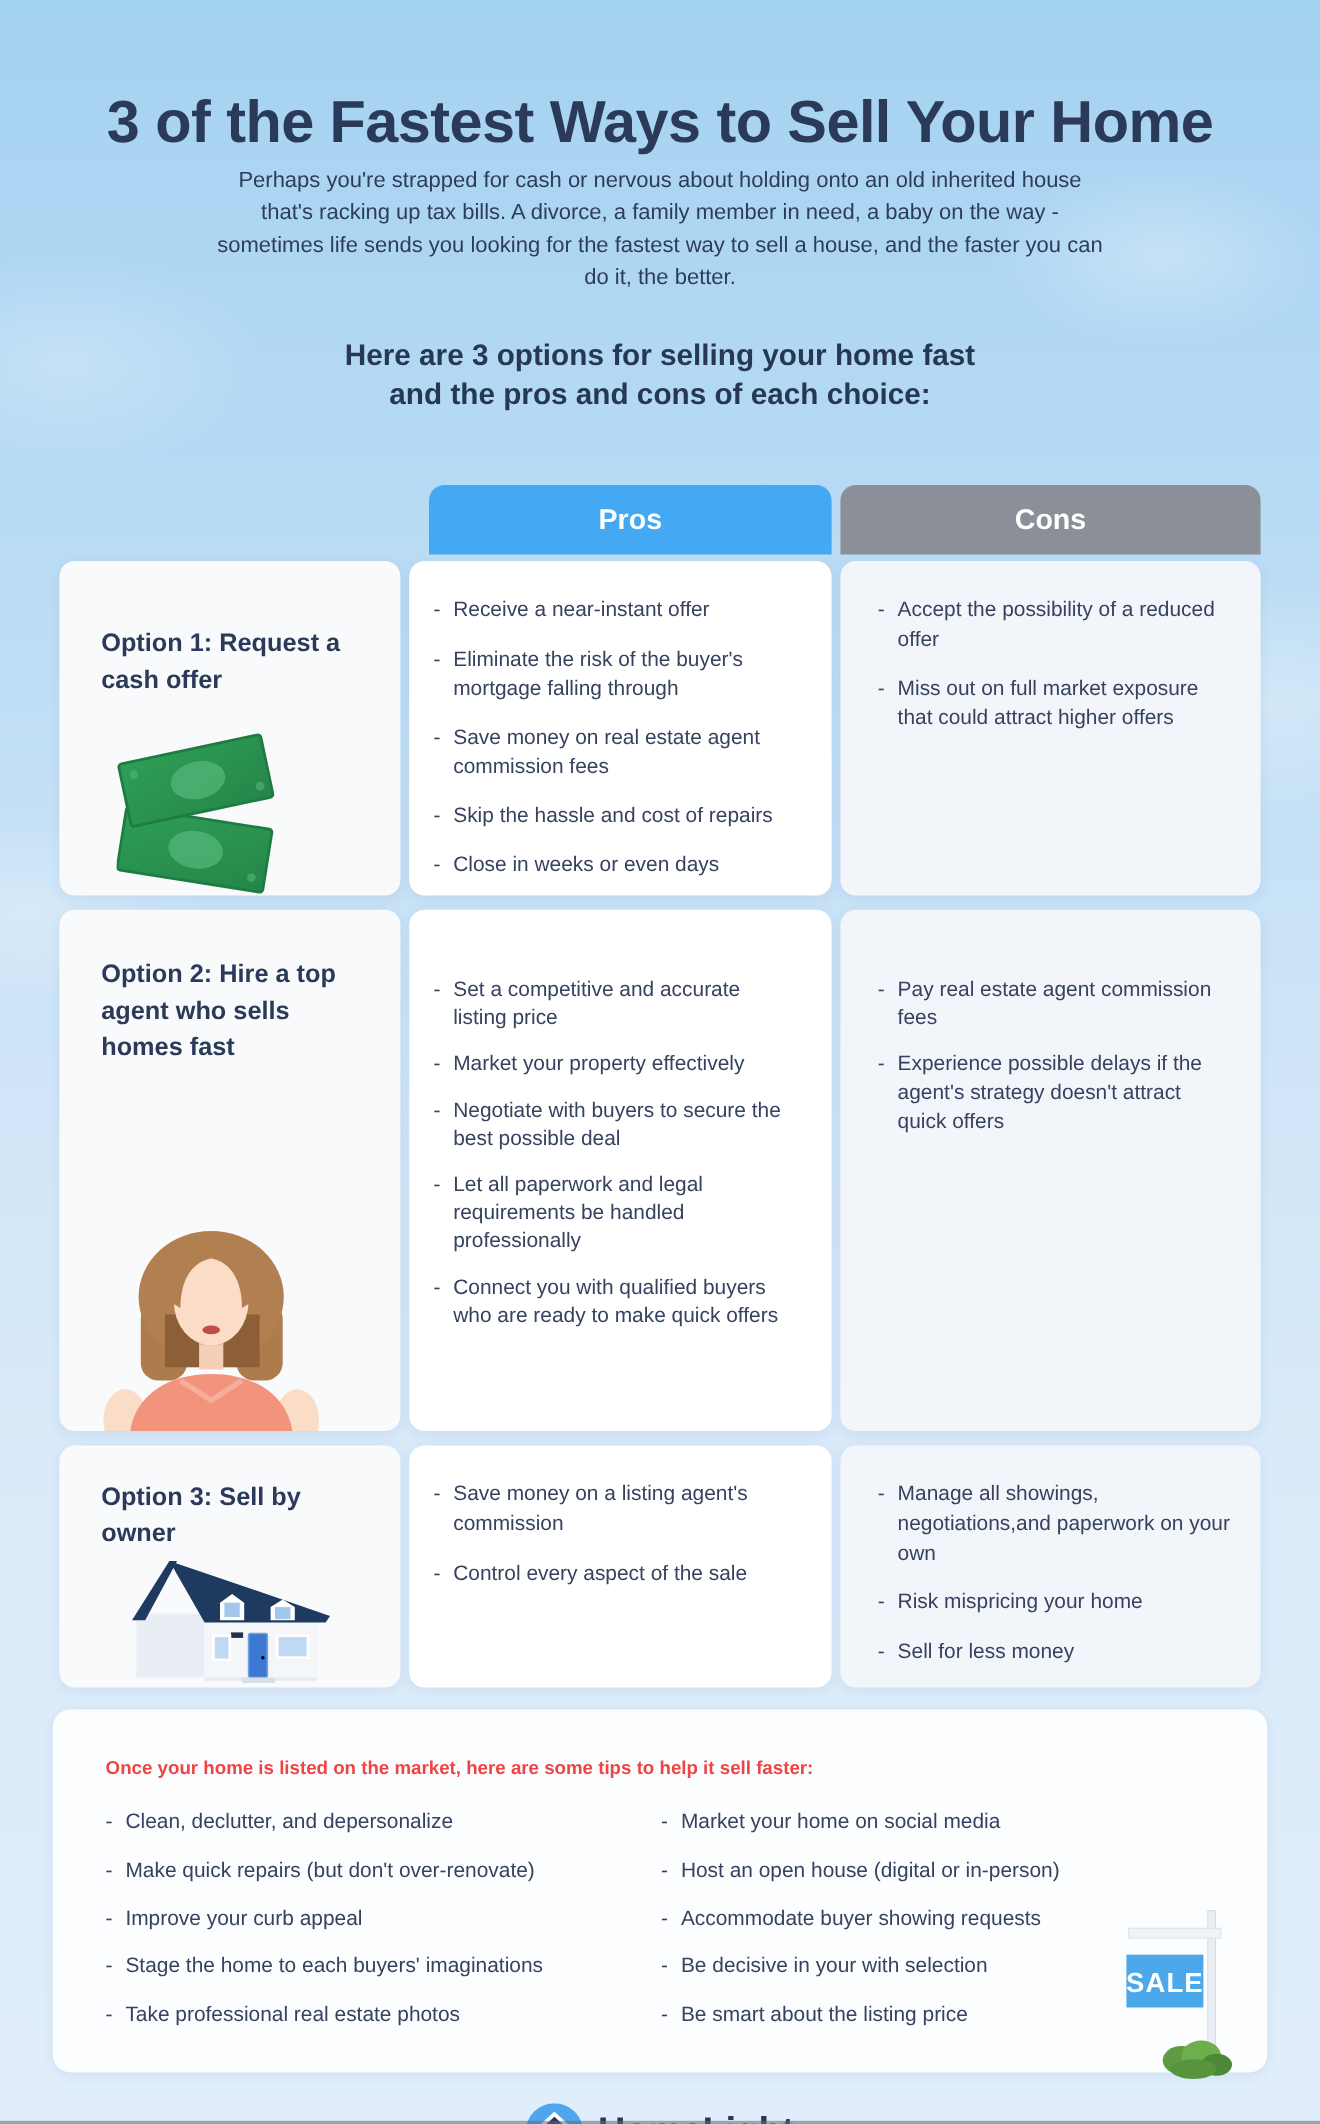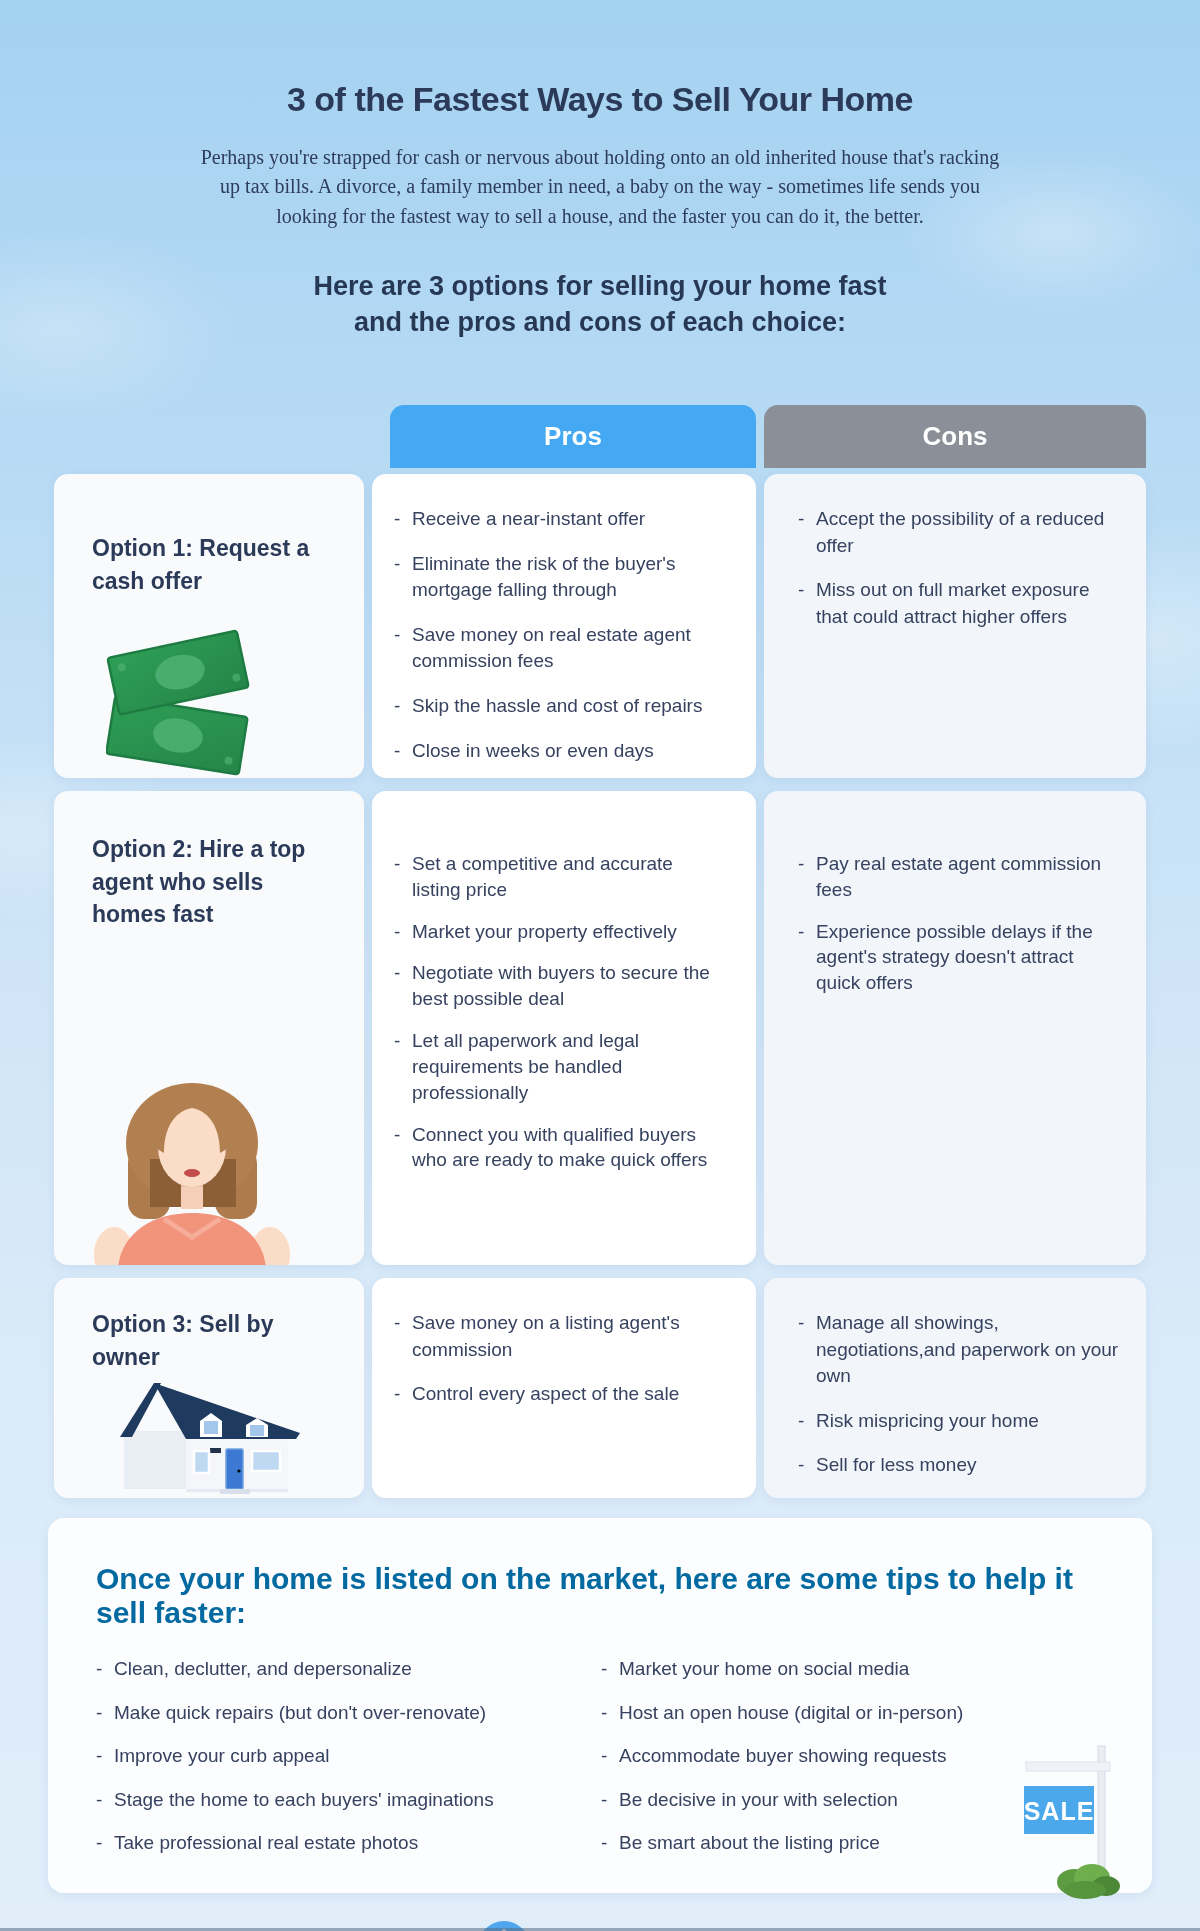--- a/index.html
+++ b/index.html
@@ -17,28 +17,27 @@
     background:
       radial-gradient(220px 120px at 88% 12%, rgba(255,255,255,.30), transparent 70%),
       radial-gradient(260px 140px at 5% 17%, rgba(255,255,255,.26), transparent 70%),
       radial-gradient(300px 160px at 96% 33%, rgba(255,255,255,.30), transparent 70%),
       radial-gradient(240px 130px at 2% 43%, rgba(255,255,255,.26), transparent 70%);
   }
   .content{ position:relative; z-index:1; }
 
   .main-title{
     margin:80px auto 0; text-align:center; max-width:1080px;
-    font-size:34px; font-weight:700; letter-spacing:-.5px;
+    font-size:54px; font-weight:700; letter-spacing:-.5px;
     color:var(--navy-text,#2B3A58);
   }
   .intro{
-    margin:24px auto 0; max-width:812px; text-align:center;
+    margin:8px auto 0; max-width:812px; text-align:center;
     font-size:20px; line-height:1.47; font-weight:400;
     color:#2E3C5C;
-    font-family:Liberation Serif, serif;
   }
   .section-heading{
     margin:38px auto 0; max-width:592px; text-align:center;
     font-size:27px; line-height:1.33; font-weight:700;
     color:#273855;
   }
 
   .pc-table{ width:1092px; margin:64px auto 0; }
   .grid-cols{ display:grid; grid-template-columns:310px 384px 382px; column-gap:8px; }
   .pc-headers{ margin-bottom:6px; }
@@ -76,21 +75,21 @@
   .money-art{ display:block; margin:30px 0 0 14px; }
   .agent-art{ position:absolute; bottom:-2px; left:26px; }
   .house-art{ position:absolute; bottom:0; left:46px; }
 
   .tips-card{
     position:relative; width:1104px; margin:20px auto 0;
     background:#FCFDFF; border-radius:16px;
     padding:44px 48px 36px; min-height:330px;
     box-shadow:0 3px 10px rgba(100,140,190,.12);
   }
-  .tips-heading{ font-size:30px; font-weight:700; color:#0369a1; margin-bottom:26px; }
+  .tips-heading{ font-size:17px; font-weight:700; color:#ef4444; margin-bottom:26px; }
   .tips-cols{ display:grid; grid-template-columns:505px 1fr; }
   .tips-list{ display:flex; flex-direction:column; gap:17px; }
   .tips-list .bullet{ margin-bottom:0; }
   .sale-art{ position:absolute; right:16px; bottom:-6px; }
 
   .footer{ display:flex; align-items:center; justify-content:center; gap:13px; margin-top:28px; }
   .brand-text{ font-size:35px; font-weight:700; letter-spacing:-.5px; color:#2A3752; }
 
   .bottom-edge{ position:absolute; left:0; right:0; bottom:0; height:3px;
     background:#5A6B85; opacity:.55; z-index:2; }

